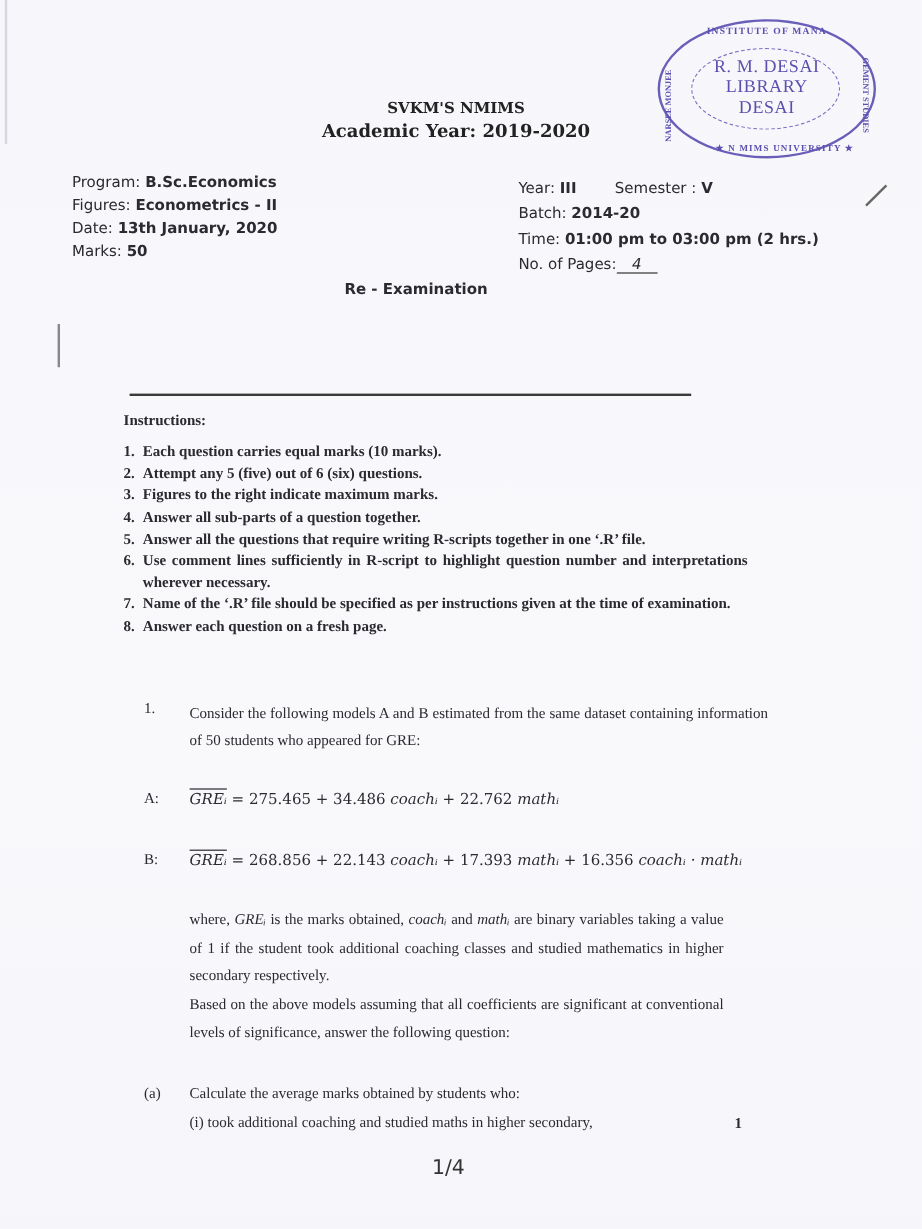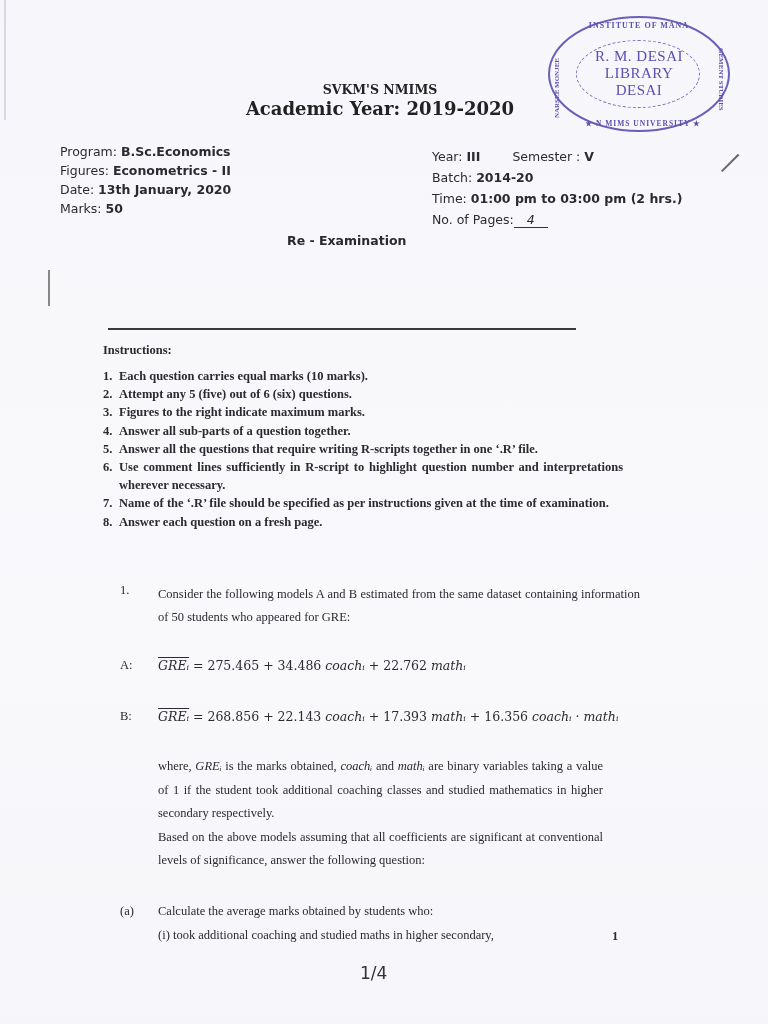--- a/index.html
+++ b/index.html
@@ -18,38 +18,38 @@
       background:#d8d6e0;
     }
     .header-center {
       position:absolute; left:200px; top:80px; width:360px;
       text-align:center;
       font-family:"DejaVu Serif", serif;
       font-weight:bold; color:#222;
     }
     .header-center .l1 { font-size:12.5px; line-height:19px; }
     .header-center .l2 { font-size:12.5px; line-height:19px; }
-    .header-center .l3 { font-size:18px; line-height:20px; }
+    .header-center .l3 { font-size:15px; line-height:20px; }
 
     .stamp {
       position:absolute; left:548px; top:16px; width:178px; height:112px;
       border:2px solid #6a5fb8; border-radius:50%;
       color:#5b50b0;
       font-family:"Liberation Serif", serif;
     }
     .stamp .inner {
       position:absolute; left:26px; top:22px; width:122px; height:66px;
       border:1.5px dashed #7a70c4; border-radius:50%;
     }
     .stamp .top-arc {
       position:absolute; left:0; top:3px; width:100%; text-align:center;
       font-size:8px; letter-spacing:1px; font-weight:bold;
     }
     .stamp .bottom-arc {
-      position:absolute; left:4px; bottom:2px; width:100%; text-align:center;
+      position:absolute; left:15px; bottom:2px; width:100%; text-align:center;
       font-size:7.5px; letter-spacing:1px; font-weight:bold;
     }
     .stamp .side-l {
       position:absolute; left:3px; top:40px; font-size:7px; font-weight:bold;
       writing-mode:vertical-rl; transform:rotate(180deg);
     }
     .stamp .side-r {
       position:absolute; right:3px; top:30px; font-size:7px; font-weight:bold;
       writing-mode:vertical-rl;
     }

